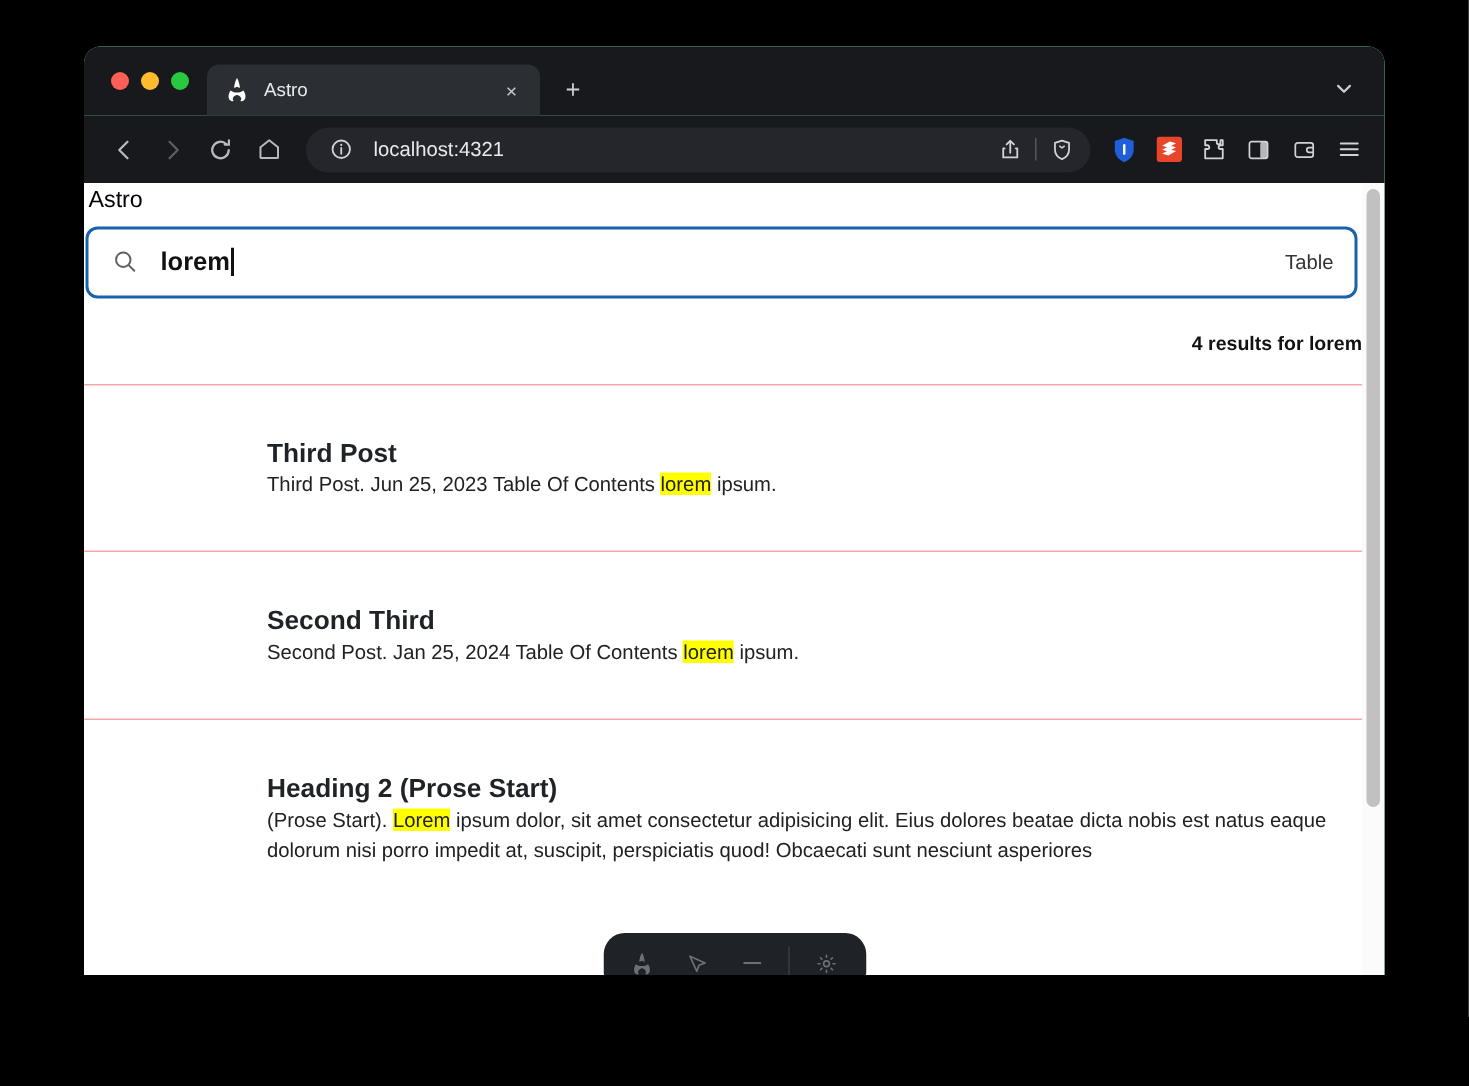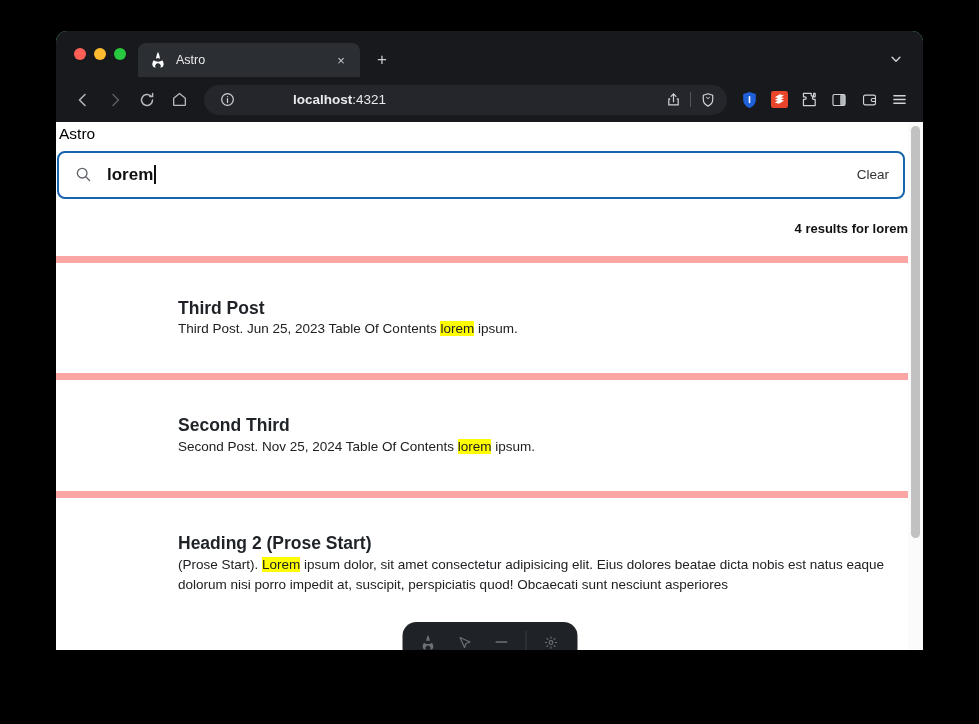--- a/index.html
+++ b/index.html
@@ -121,21 +121,21 @@
     min-width: 0;
   }
   .url-text {
     flex: 1;
     color: #e8eaed;
     font-size: 13.5px;
     white-space: nowrap;
     overflow: hidden;
     min-width: 0;
   }
-  .url-text .host { font-weight: bold; margin-left: 44px; }
+  .url-text .host { font-weight: normal; }
   .url-actions {
     display: flex;
     align-items: center;
     gap: 2px;
     flex: 0 0 auto;
   }
   .url-icon-btn {
     width: 26px; height: 26px;
     display: flex; align-items: center; justify-content: center;
     color: #cfd2d6;
@@ -214,21 +214,21 @@
   .results-count {
     font-size: 13px;
     font-weight: bold;
     color: #111;
     padding: 22px 0 0 3px;
     text-align: right;
   }
 
   .results-list { margin-top: 20px; }
   .result-item {
-    border-top: 7px solid #fca5a5;
+    border-top: 1px solid #fca5a5;
     padding: 34px 0 34px 122px;
   }
   .result-title {
     font-size: 17.5px;
     font-weight: bold;
     color: #1f2328;
     line-height: 1.3;
   }
   .result-snippet {
     font-size: 13.5px;
@@ -415,36 +415,36 @@
           <span class="search-icon">
             <svg width="17" height="17" viewBox="0 0 18 18" fill="none" stroke="currentColor" stroke-width="1.4" stroke-linecap="round">
               <circle cx="7.6" cy="7.6" r="5.1"></circle>
               <path d="M11.4 11.4l4 4"></path>
             </svg>
           </span>
           <span class="search-value">
               <span>lorem</span>
               <span class="caret"></span>
             </span>
-          <span class="clear-btn">Clear</span>
+          <span class="clear-btn">Table</span>
         </div>
       </div>
 
       <div class="results-count">4 results for lorem</div>
 
       <div class="results-list">
 
         <div class="result-item">
           <div class="result-title">Third Post</div>
           <div class="result-snippet"><span>Third Post. Jun 25, 2023 Table Of Contents </span><mark>lorem</mark><span> ipsum.</span></div>
         </div>
 
         <div class="result-item">
           <div class="result-title">Second Third</div>
-          <div class="result-snippet"><span>Second Post. Nov 25, 2024 Table Of Contents </span><mark>lorem</mark><span> ipsum.</span></div>
+          <div class="result-snippet"><span>Second Post. Jan 25, 2024 Table Of Contents </span><mark>lorem</mark><span> ipsum.</span></div>
         </div>
 
         <div class="result-item">
           <div class="result-title">Heading 2 (Prose Start)</div>
           <div class="result-snippet"><span>(Prose Start). </span><mark>Lorem</mark><span> ipsum dolor, sit amet consectetur adipisicing elit. Eius dolores beatae dicta nobis est natus eaque dolorum nisi porro impedit at, suscipit, perspiciatis quod! Obcaecati sunt nesciunt asperiores</span></div>
         </div>
 
       </div>
     </div>
 

